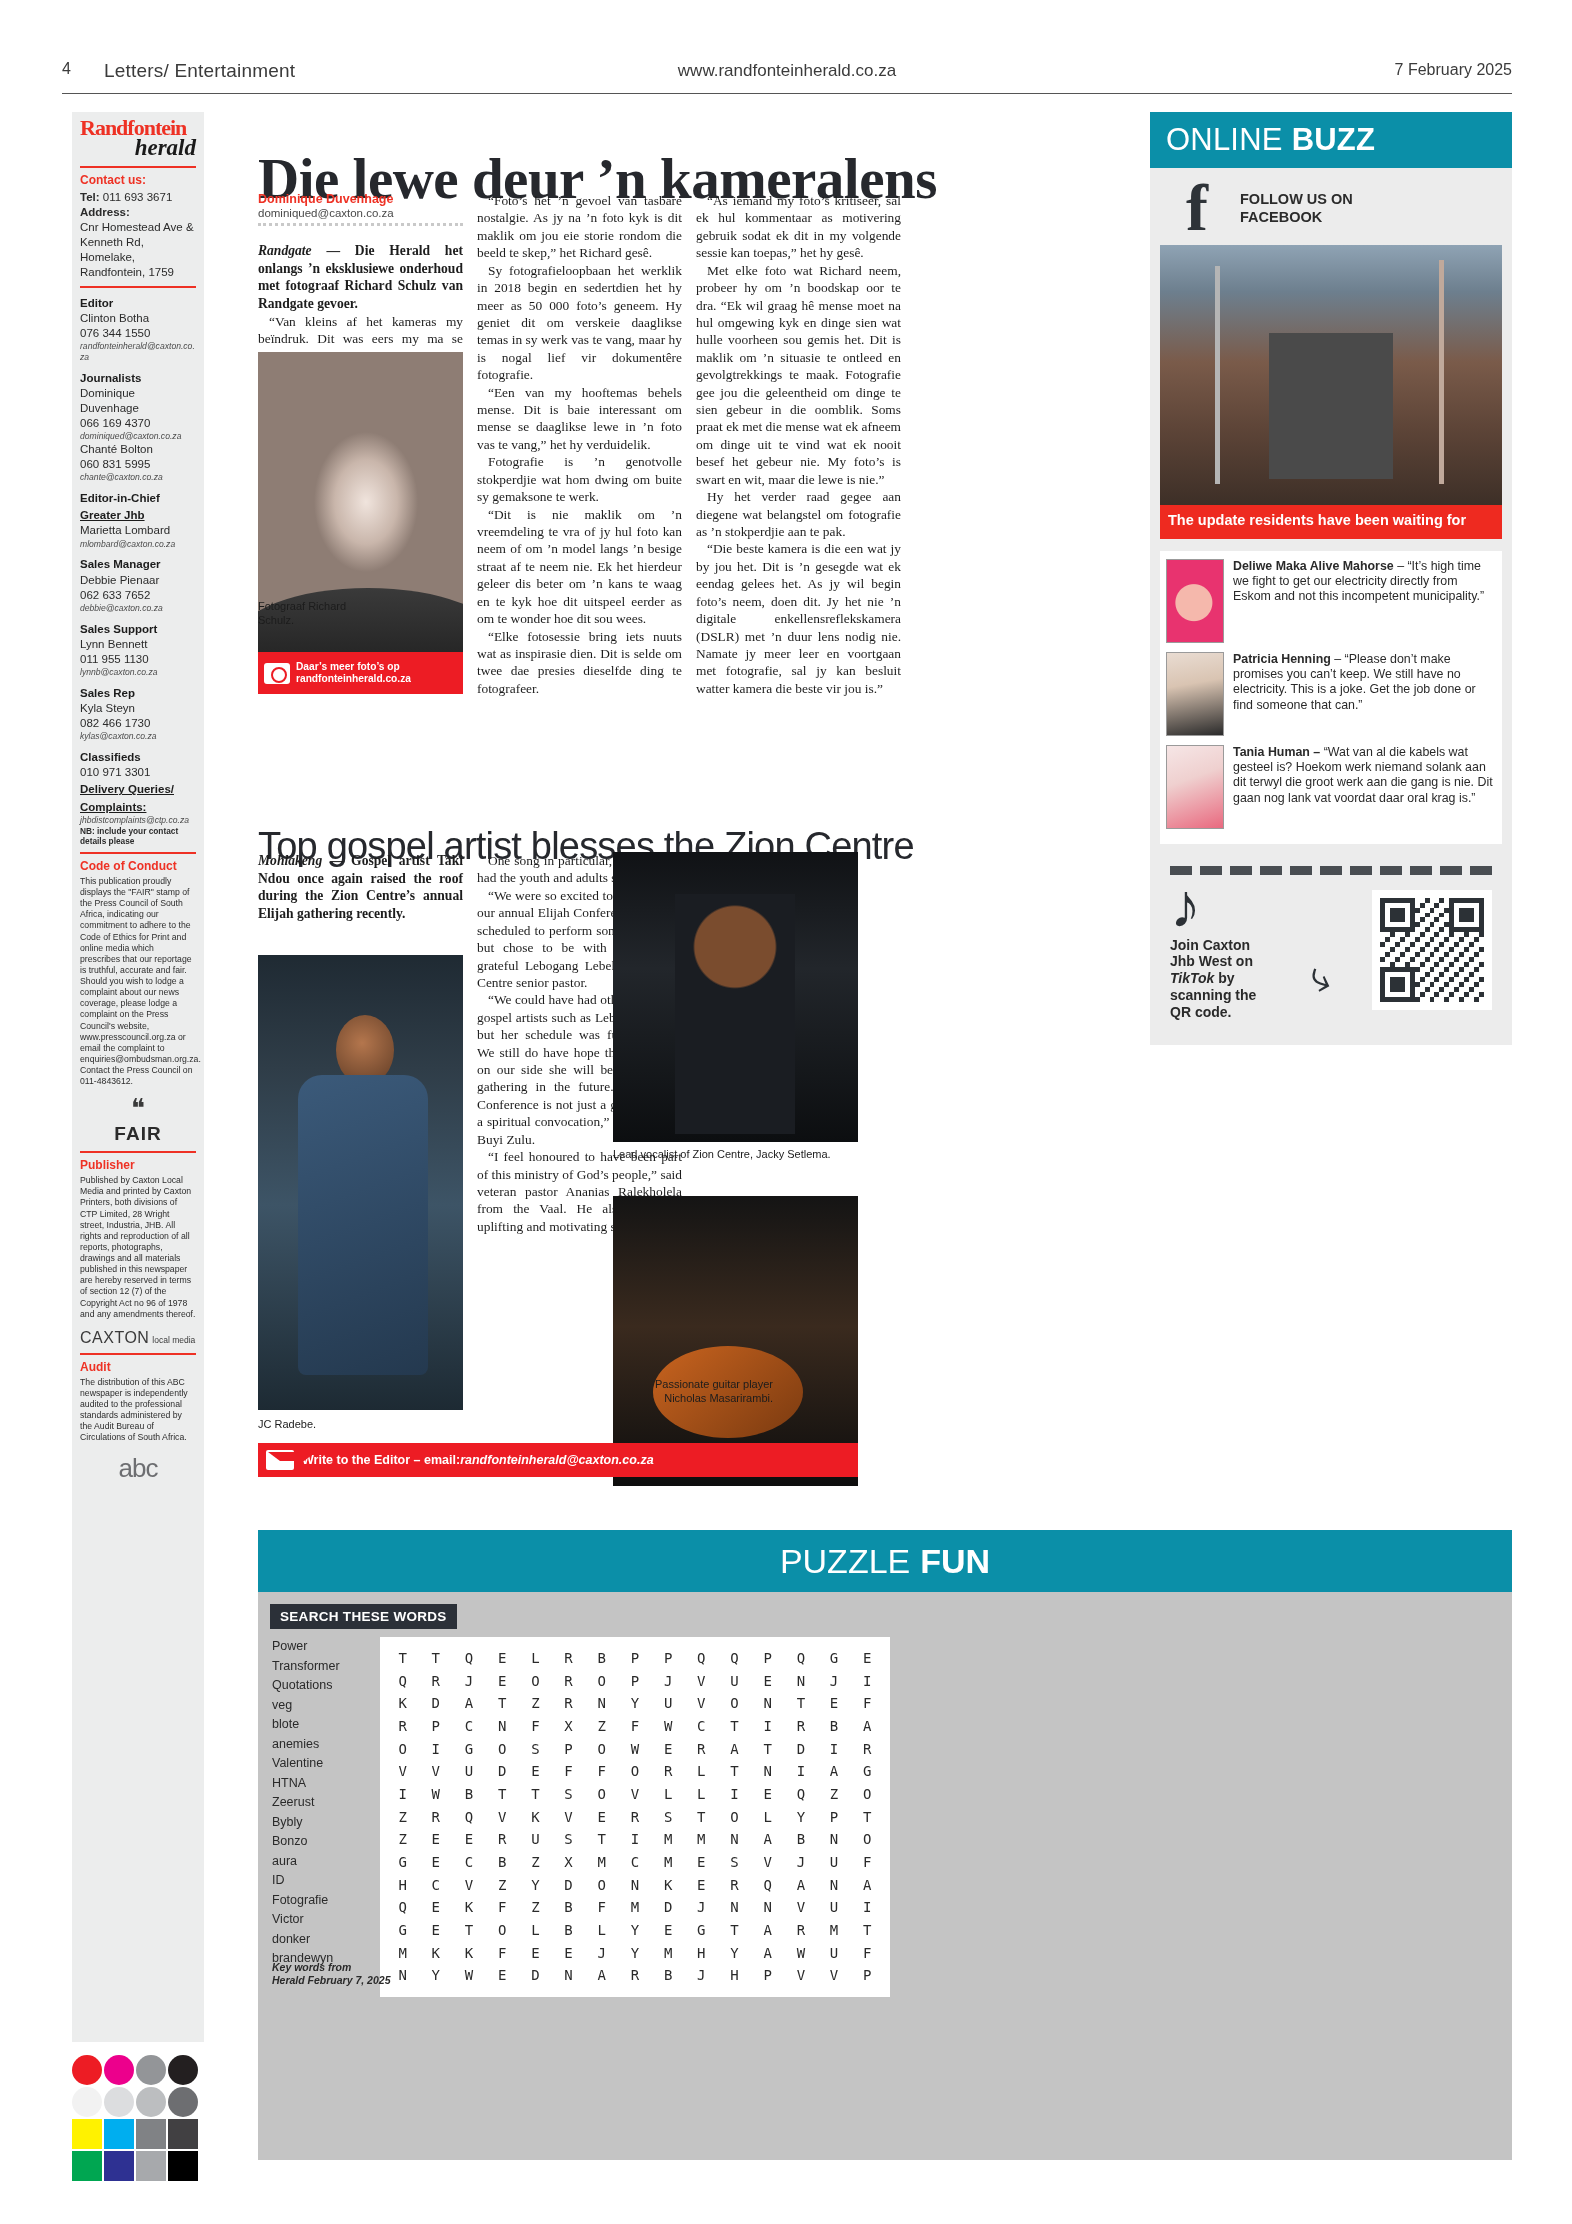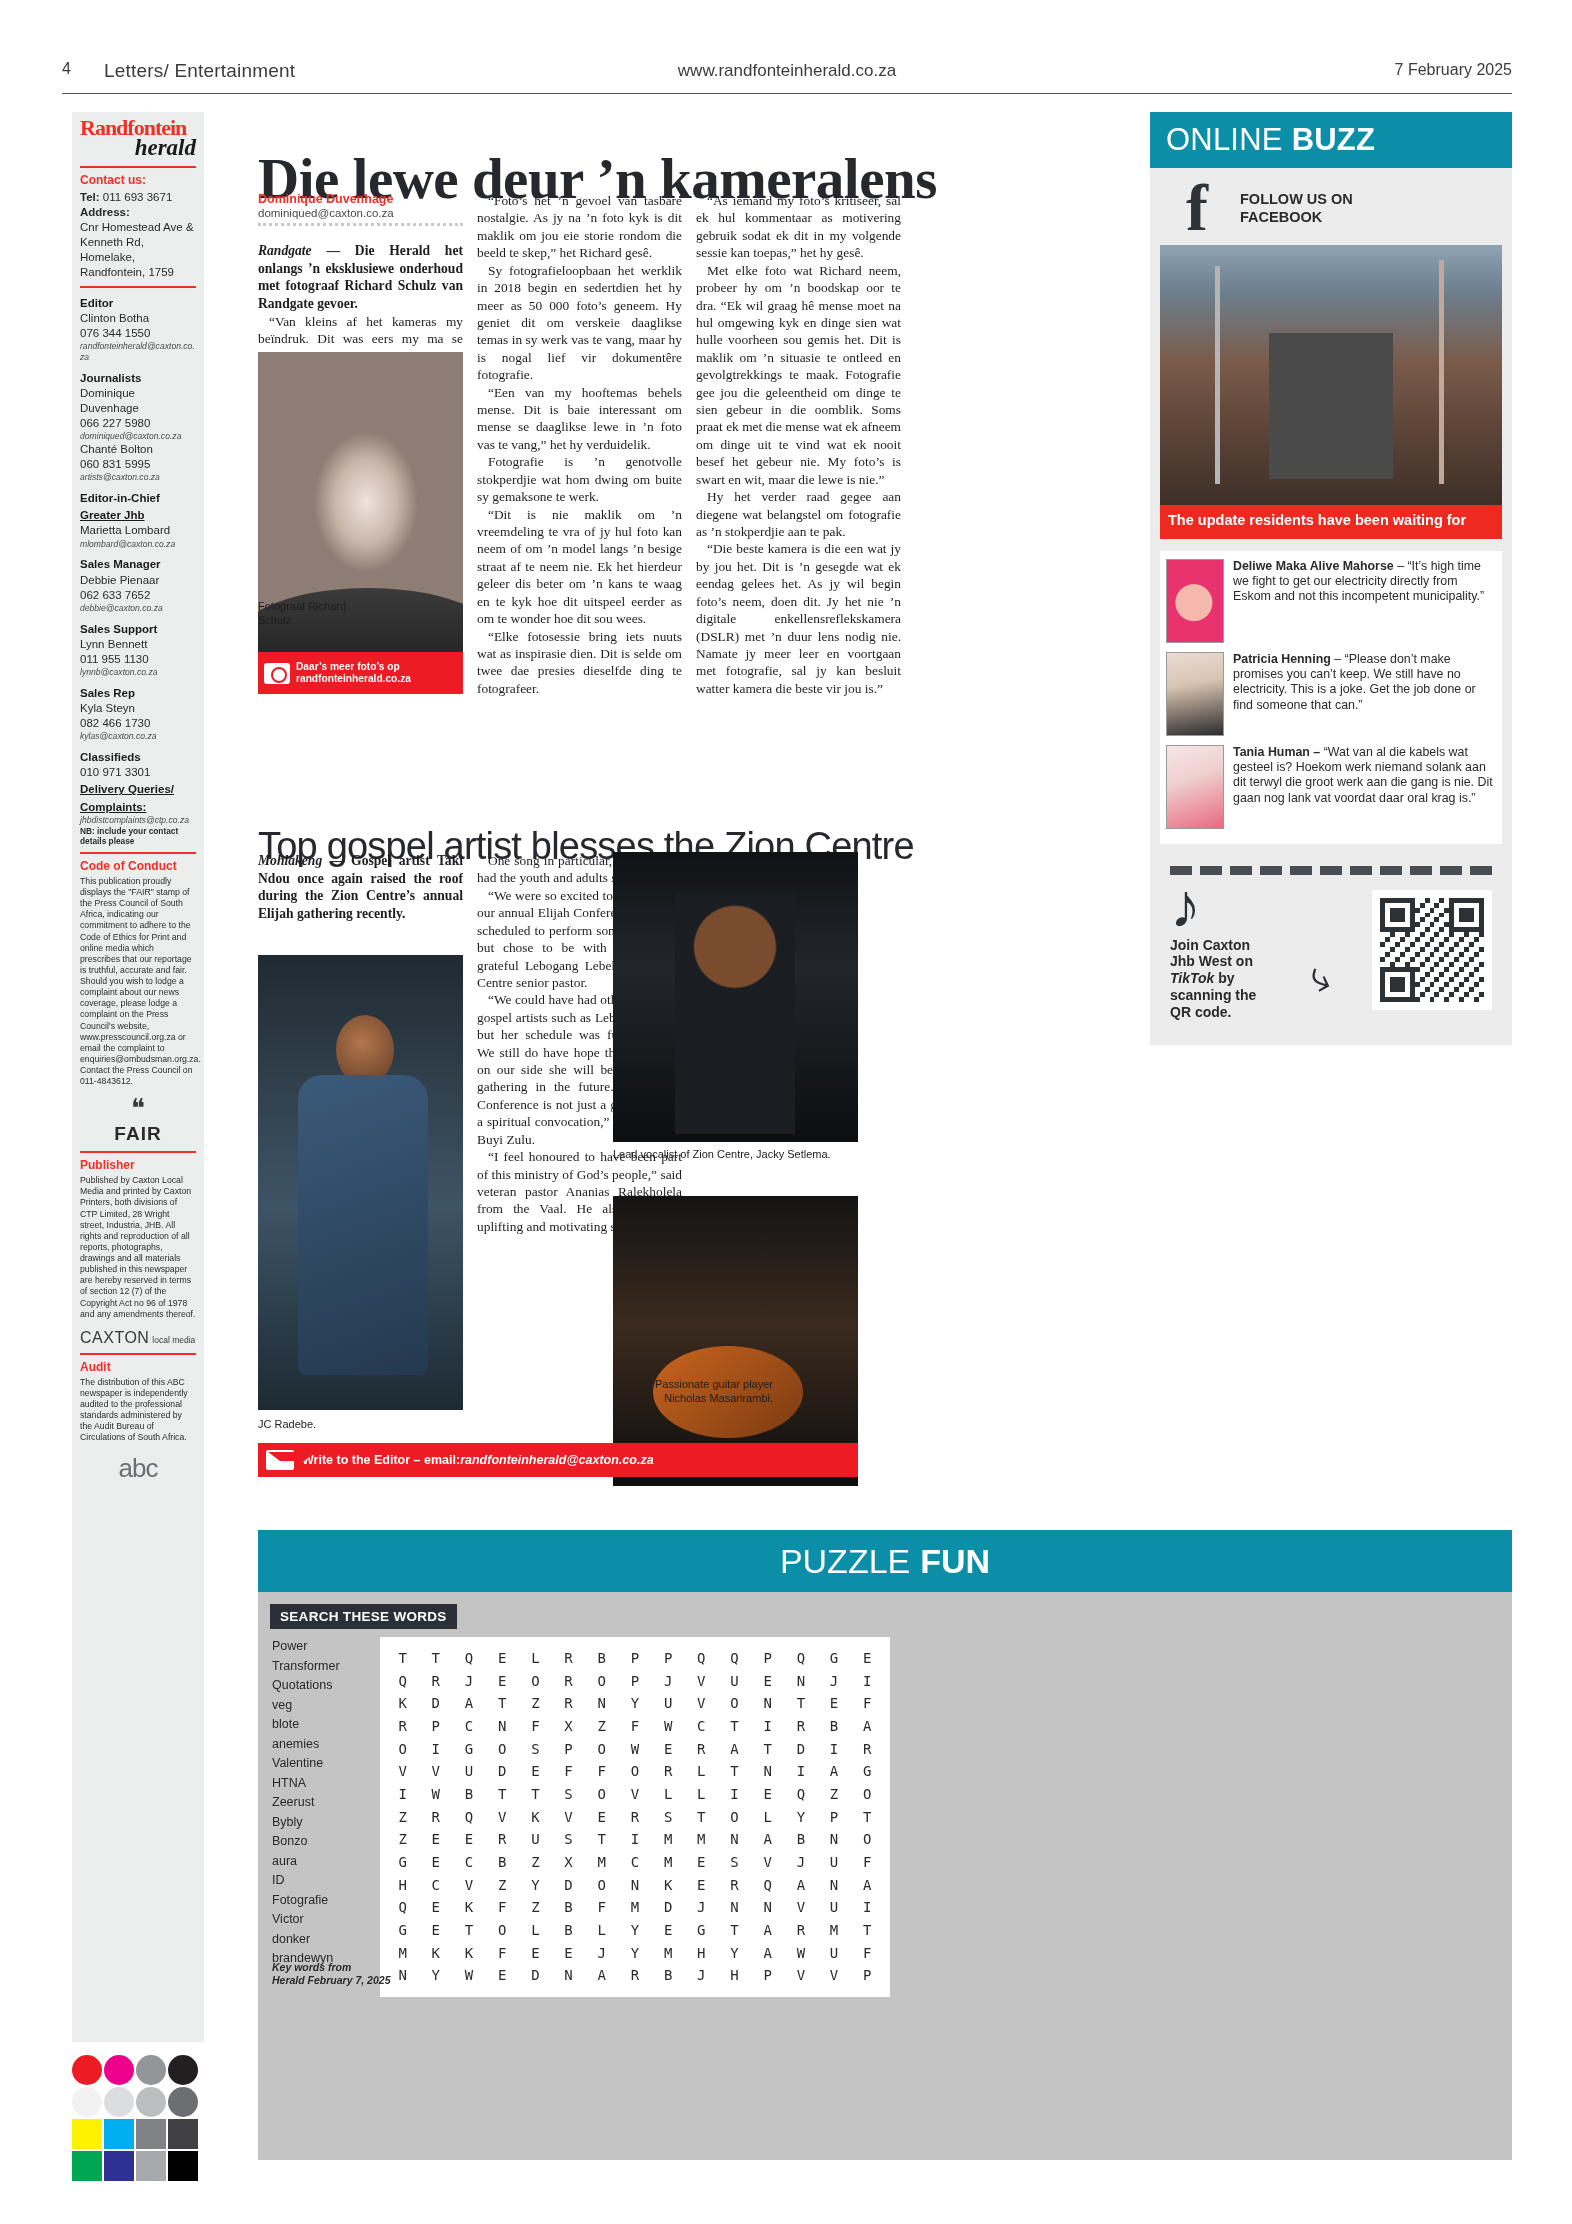--- a/index.html
+++ b/index.html
@@ -248,25 +248,25 @@
 
   <hr class="hr-red">
 
   <div class="rail-h">Editor</div>
   <div class="rail-t">Clinton Botha</div>
   <div class="rail-t">076 344 1550</div>
   <div class="rail-em">randfonteinherald@caxton.co.za</div>
 
   <div class="rail-h">Journalists</div>
   <div class="rail-t">Dominique Duvenhage</div>
-  <div class="rail-t">066 227 5980</div>
+  <div class="rail-t">066 169 4370</div>
   <div class="rail-em">dominiqued@caxton.co.za</div>
   <div class="rail-t">Chanté Bolton</div>
   <div class="rail-t">060 831 5995</div>
-  <div class="rail-em">artists@caxton.co.za</div>
+  <div class="rail-em">chante@caxton.co.za</div>
 
   <div class="rail-h">Editor-in-Chief</div>
   <div class="rail-h tight">Greater Jhb</div>
   <div class="rail-t">Marietta Lombard</div>
   <div class="rail-em">mlombard@caxton.co.za</div>
 
   <div class="rail-h">Sales Manager</div>
   <div class="rail-t">Debbie Pienaar</div>
   <div class="rail-t">062 633 7652</div>
   <div class="rail-em">debbie@caxton.co.za</div>

